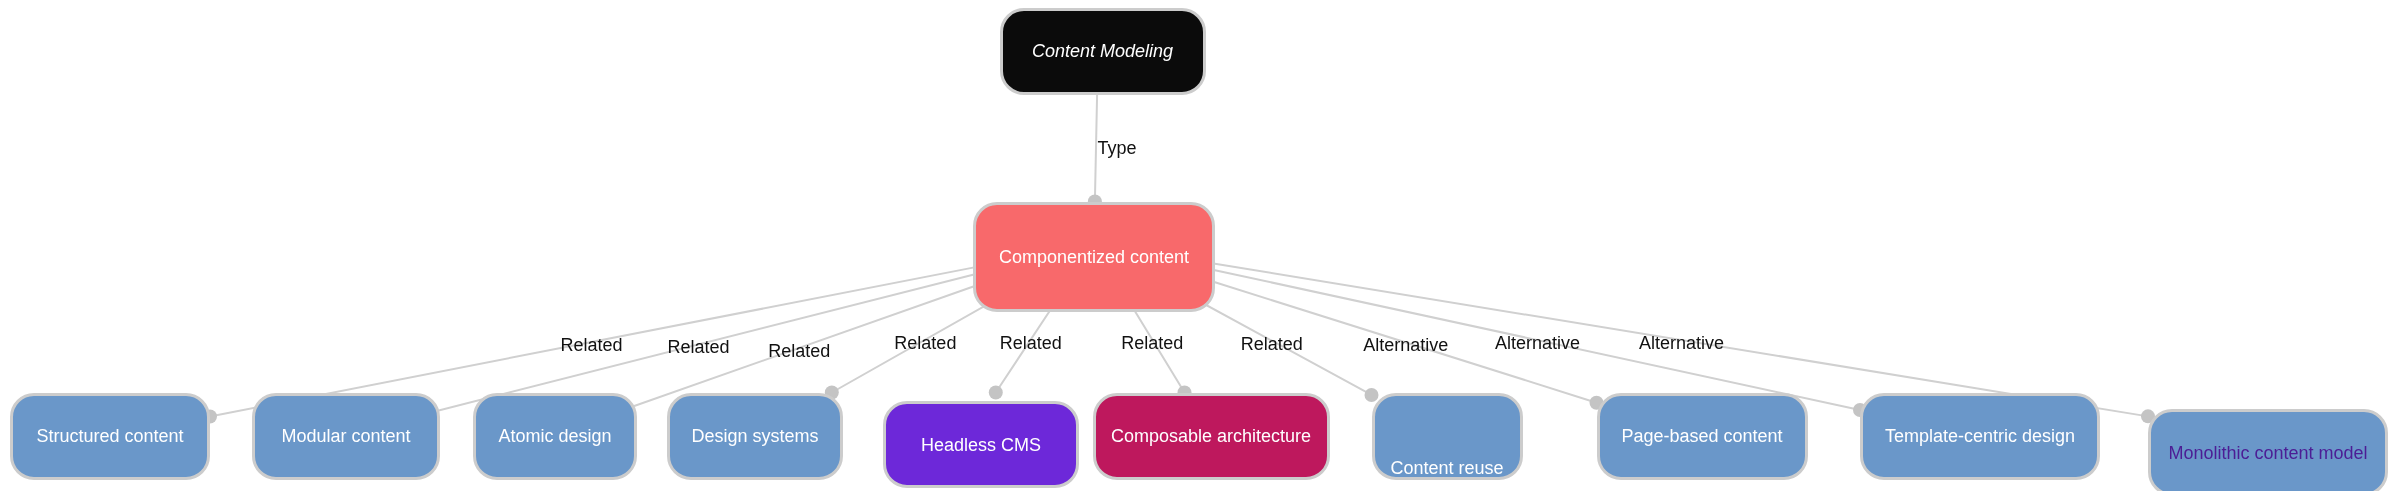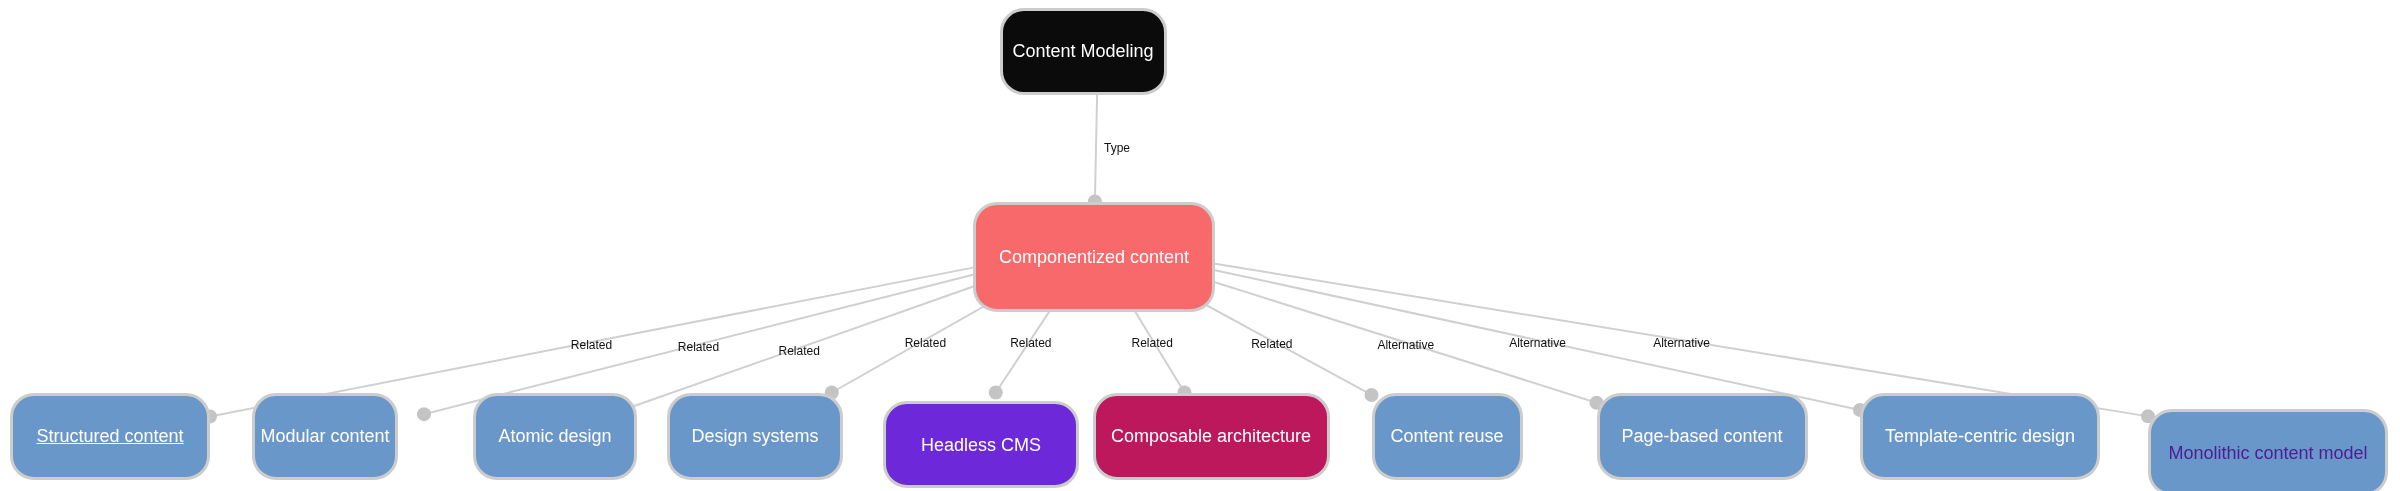--- a/index.html
+++ b/index.html
@@ -32,21 +32,21 @@
     justify-content: center;
     font-size: 18px;
     line-height: 1;
     white-space: nowrap;
     cursor: pointer;
     user-select: none;
   }
   .edge-label {
     position: absolute;
     transform: translate(-50%, -50%);
-    font-size: 12px;
+    font-size: 18px;
     white-space: nowrap;
     pointer-events: none;
   }
 </style>
 </head>
 <body>
 
 <div class="stage">
   <svg class="edges-layer" width="2400" height="491" viewBox="0 0 2400 491" xmlns="http://www.w3.org/2000/svg">
       <line x1="1097.0984455958549" y1="94.5" x2="1094.8808290155441" y2="201.5" stroke="#d0d0d0" stroke-width="2" stroke-linecap="round"></line>
@@ -66,45 +66,45 @@
       <line x1="1172.1380208333333" y1="286.5" x2="1371.5" y2="394.93484419263456" stroke="#d0d0d0" stroke-width="2" stroke-linecap="round"></line>
       <circle cx="1371.5" cy="394.93484419263456" r="7" fill="#c4c4c4"></circle>
       <line x1="1215" y1="282.2105263157895" x2="1596.5" y2="402.6842105263158" stroke="#d0d0d0" stroke-width="2" stroke-linecap="round"></line>
       <circle cx="1596.5" cy="402.6842105263158" r="7" fill="#c4c4c4"></circle>
       <line x1="1215" y1="270.22121896162525" x2="1860" y2="409.99548532731376" stroke="#d0d0d0" stroke-width="2" stroke-linecap="round"></line>
       <circle cx="1860" cy="409.99548532731376" r="7" fill="#c4c4c4"></circle>
       <line x1="1215" y1="263.78875638841566" x2="2148" y2="416.3747870528109" stroke="#d0d0d0" stroke-width="2" stroke-linecap="round"></line>
       <circle cx="2148" cy="416.3747870528109" r="7" fill="#c4c4c4"></circle>
     </svg>
   <div>
-      <div class="graph-node" style="left: 999.5px; top: 7.5px; width: 167px; height: 87px; background: rgb(11, 11, 11); color: rgb(255, 255, 255); border-color: rgb(204, 204, 204);">
+      <div class="graph-node" style="left: 999.5px; top: 7.5px; width: 206px; height: 87px; background: rgb(11, 11, 11); color: rgb(255, 255, 255); border-color: rgb(204, 204, 204); font-style: italic;">
         <span>Content Modeling</span>
       </div>
       <div class="graph-node" style="left: 973px; top: 201.5px; width: 242px; height: 110px; background: rgb(248, 105, 107); color: rgb(255, 255, 255); border-color: rgb(204, 204, 204);">
         <span>Componentized content</span>
       </div>
-      <div class="graph-node" style="left: 10px; top: 392.5px; width: 200px; height: 87px; background: rgb(106, 151, 201); color: rgb(255, 255, 255); border-color: rgb(204, 204, 204); text-decoration: underline;">
+      <div class="graph-node" style="left: 10px; top: 392.5px; width: 200px; height: 87px; background: rgb(106, 151, 201); color: rgb(255, 255, 255); border-color: rgb(204, 204, 204);">
         <span>Structured content</span>
       </div>
-      <div class="graph-node" style="left: 252px; top: 392.5px; width: 146px; height: 87px; background: rgb(106, 151, 201); color: rgb(255, 255, 255); border-color: rgb(204, 204, 204);">
+      <div class="graph-node" style="left: 252px; top: 392.5px; width: 188px; height: 87px; background: rgb(106, 151, 201); color: rgb(255, 255, 255); border-color: rgb(204, 204, 204);">
         <span>Modular content</span>
       </div>
       <div class="graph-node" style="left: 473px; top: 392.5px; width: 164px; height: 87px; background: rgb(106, 151, 201); color: rgb(255, 255, 255); border-color: rgb(204, 204, 204);">
         <span>Atomic design</span>
       </div>
       <div class="graph-node" style="left: 667px; top: 392.5px; width: 176px; height: 87px; background: rgb(106, 151, 201); color: rgb(255, 255, 255); border-color: rgb(204, 204, 204); align-items: center;">
         <span>Design systems</span>
       </div>
       <div class="graph-node" style="left: 883px; top: 401px; width: 196px; height: 87px; background: #6d28d9; color: rgb(255, 255, 255); border-color: rgb(204, 204, 204);">
         <span>Headless CMS</span>
       </div>
       <div class="graph-node" style="left: 1092.5px; top: 392.5px; width: 237px; height: 87px; background: #be185d; color: rgb(255, 255, 255); border-color: rgb(204, 204, 204);">
         <span>Composable architecture</span>
       </div>
-      <div class="graph-node" style="left: 1371.5px; top: 392.5px; width: 151px; height: 87px; background: rgb(106, 151, 201); color: rgb(255, 255, 255); border-color: rgb(204, 204, 204);">
+      <div class="graph-node" style="left: 1371.5px; top: 392.5px; width: 151px; height: 87px; background: rgb(106, 151, 201); color: rgb(255, 255, 255); border-color: rgb(204, 204, 204); align-items: flex-end;">
         <span>Content reuse</span>
       </div>
       <div class="graph-node" style="left: 1596.5px; top: 392.5px; width: 211px; height: 87px; background: rgb(106, 151, 201); color: rgb(255, 255, 255); border-color: rgb(204, 204, 204); text-align: right;">
         <span>Page-based content</span>
       </div>
       <div class="graph-node" style="left: 1860px; top: 392.5px; width: 240px; height: 87px; background: rgb(106, 151, 201); color: rgb(255, 255, 255); border-color: rgb(204, 204, 204);">
         <span>Template-centric design</span>
       </div>
       <div class="graph-node" style="left: 2148px; top: 409px; width: 240px; height: 87px; background: rgb(106, 151, 201); color: #4c1d95; border-color: rgb(204, 204, 204);">
         <span>Monolithic content model</span>

